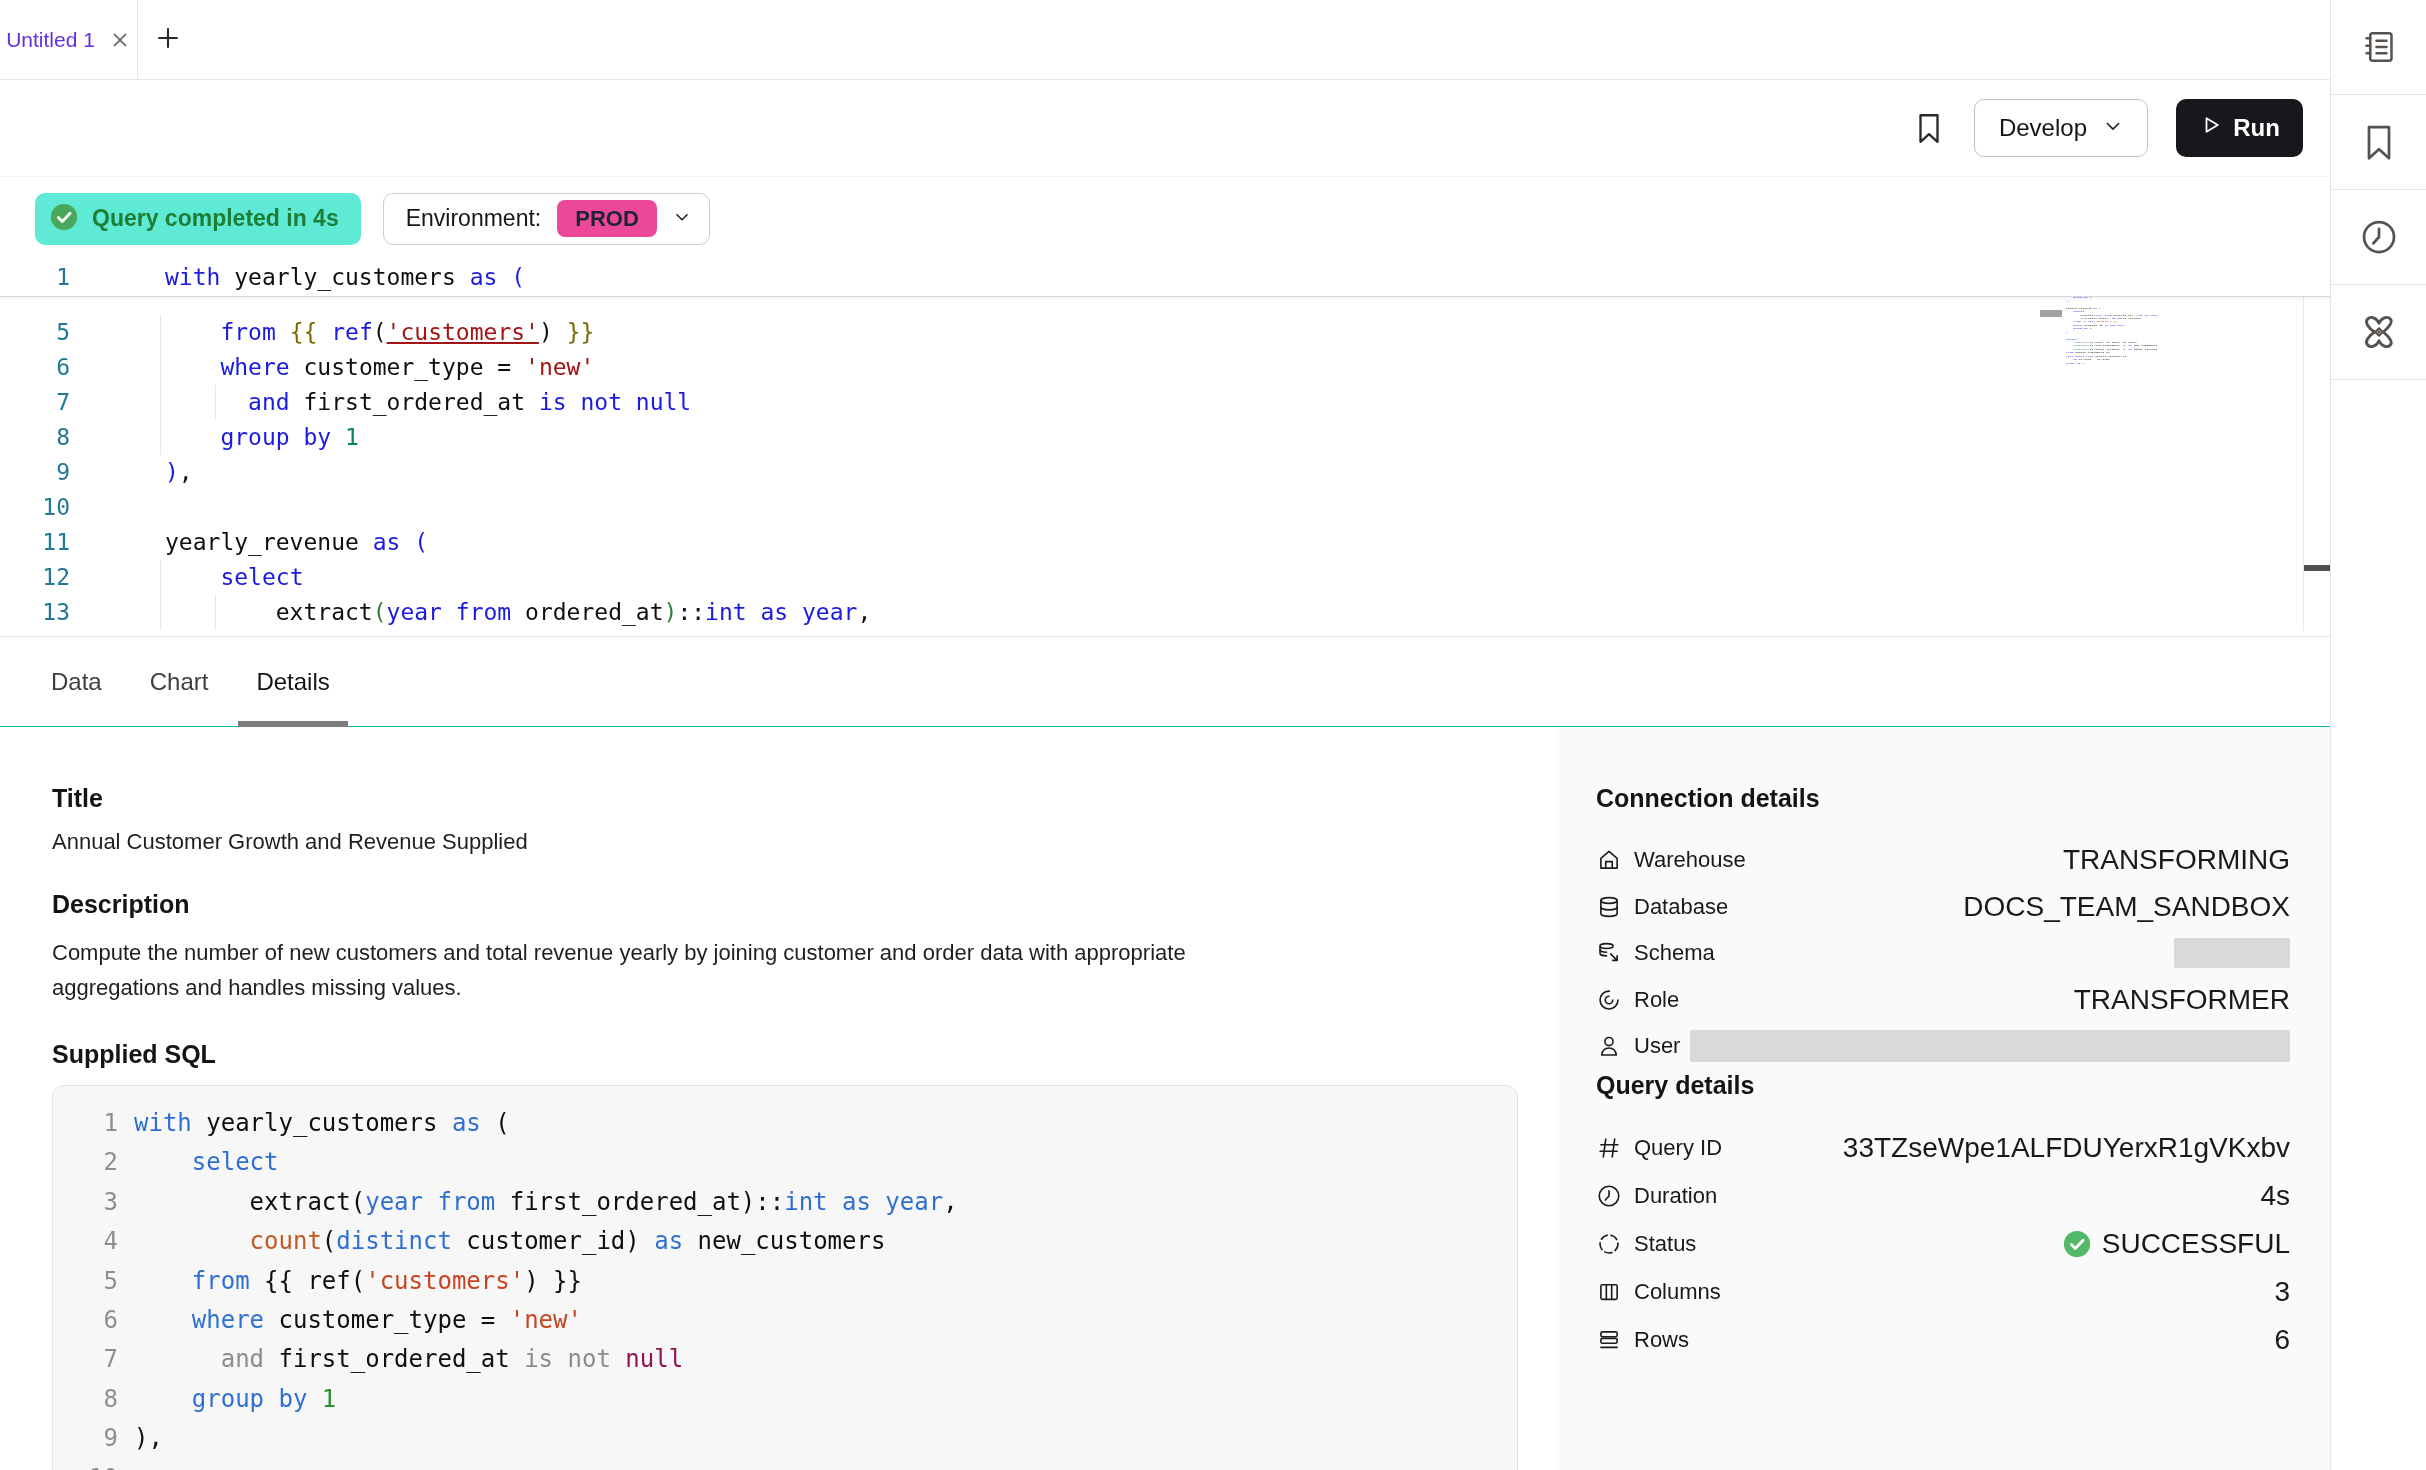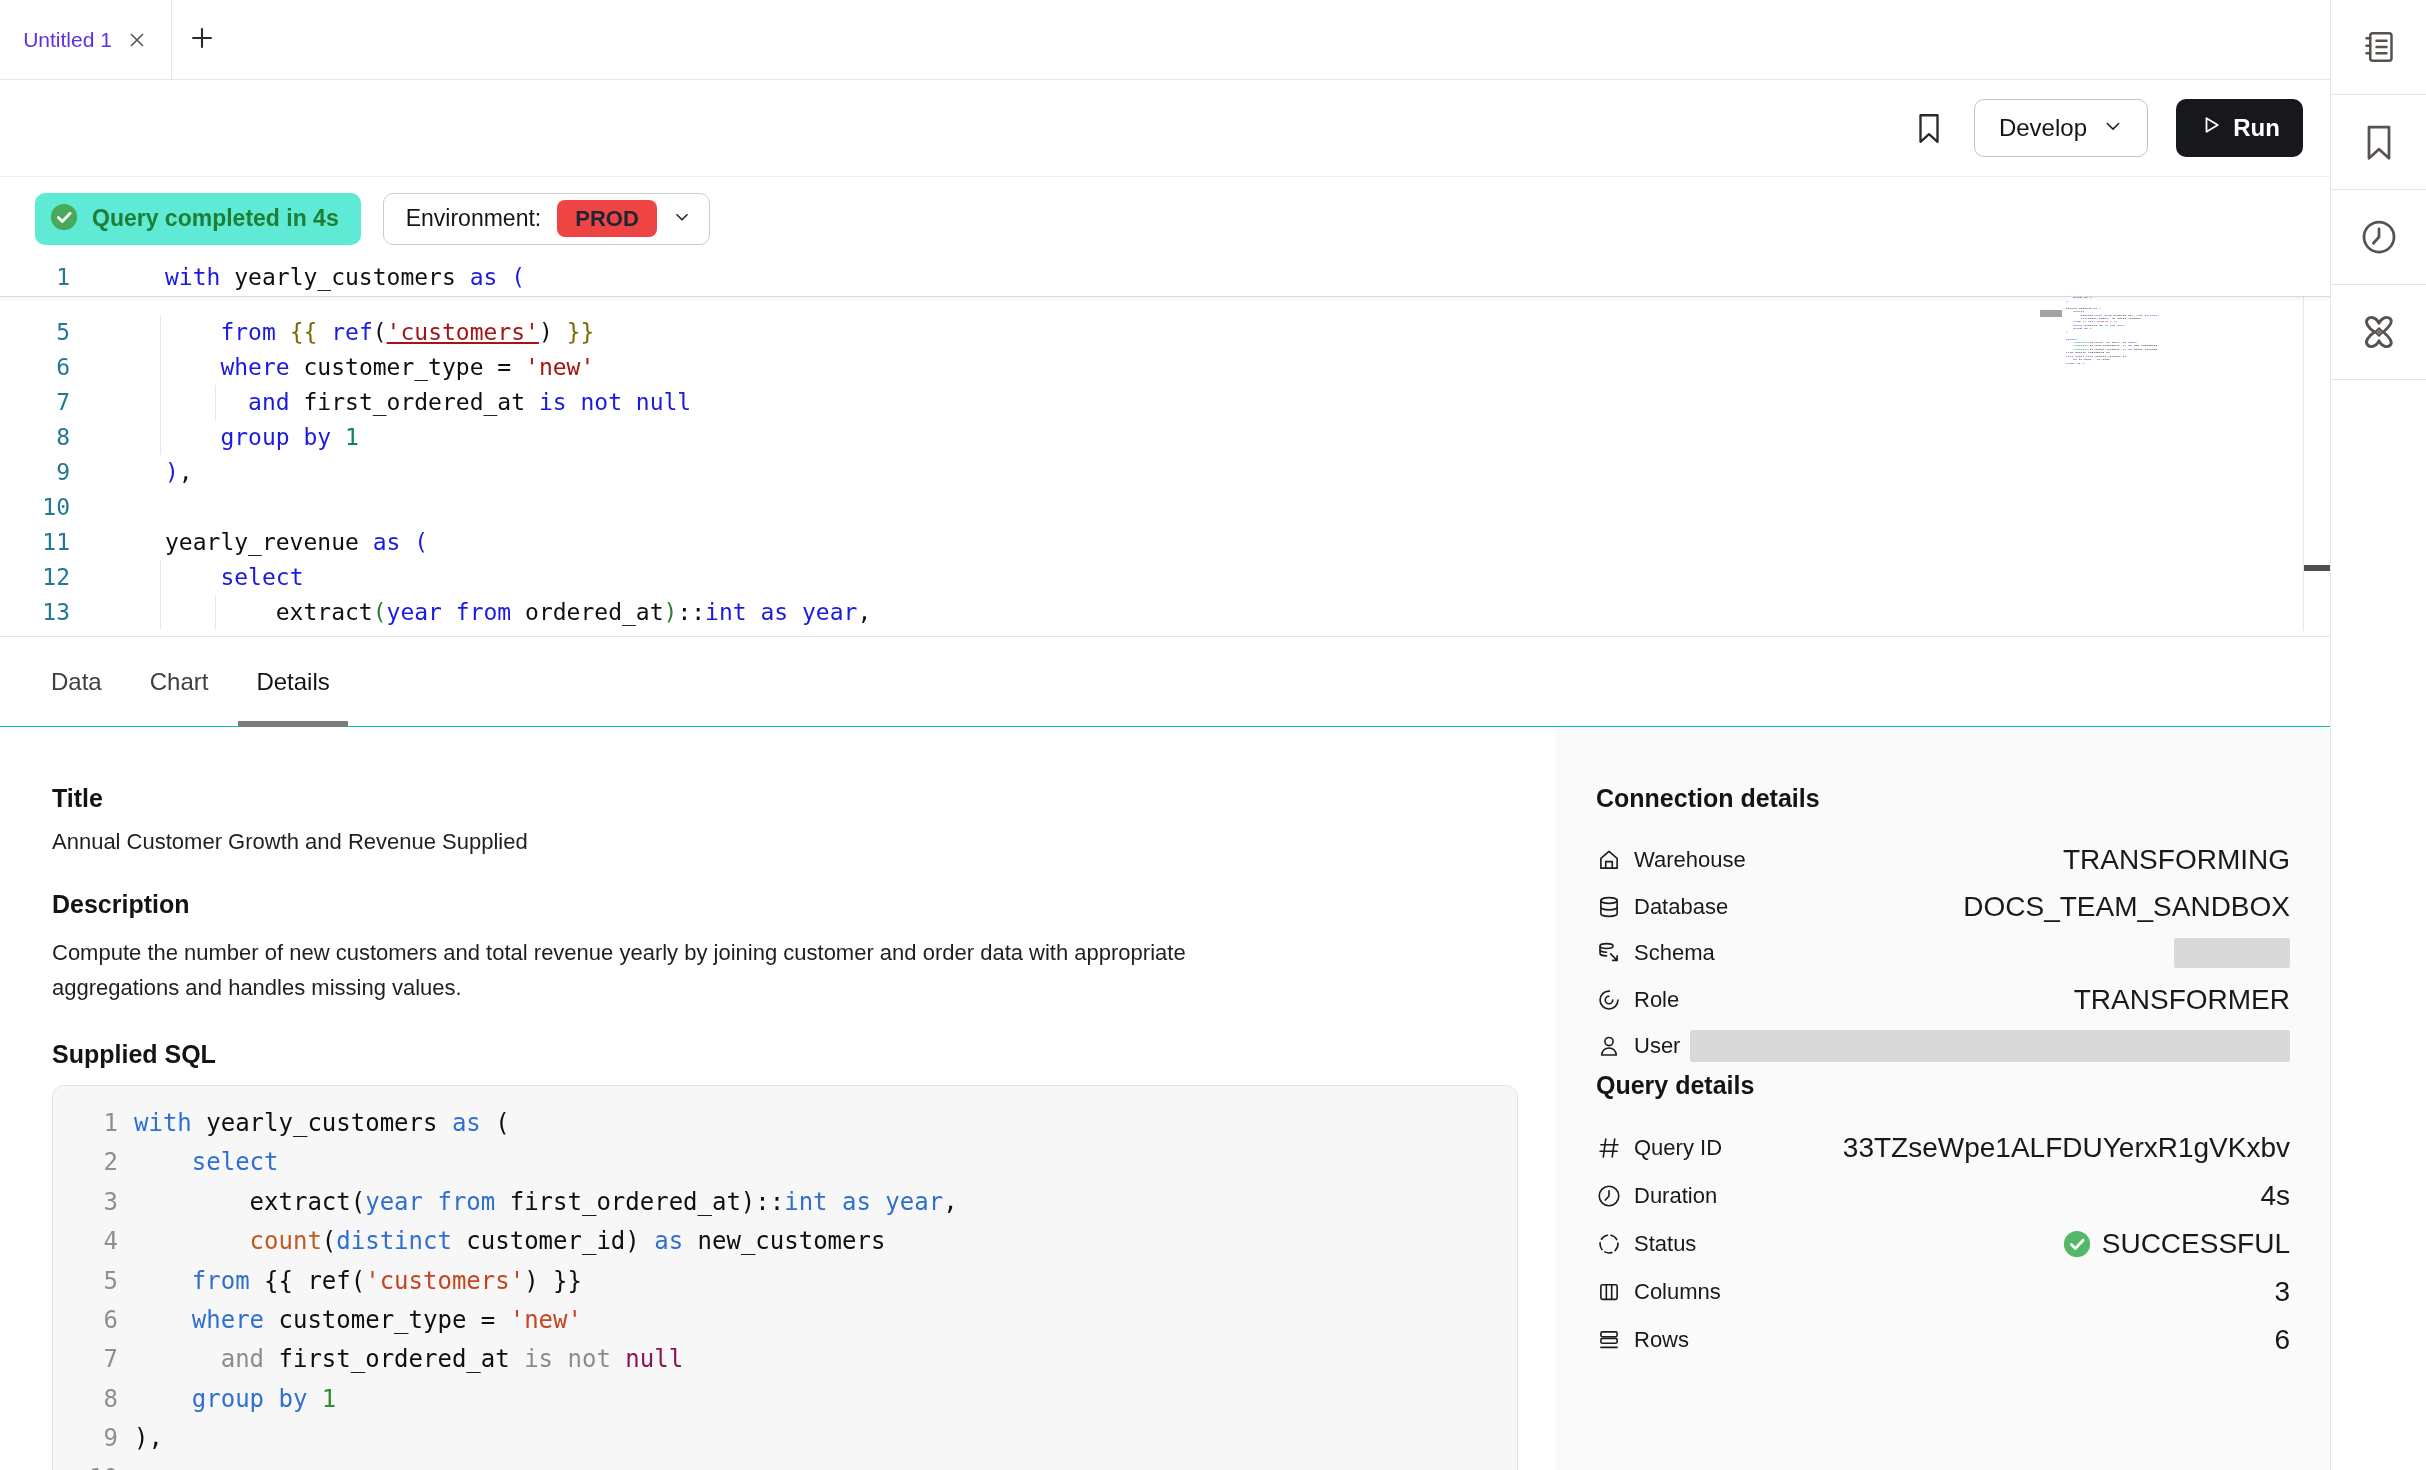--- a/index.html
+++ b/index.html
@@ -3,21 +3,21 @@
 <meta charset="utf-8">
 <style>
   * { box-sizing: border-box; }
   html,body { margin:0; padding:0; width:2426px; height:1470px; overflow:hidden;
     background:#ffffff; font-family:"Liberation Sans", sans-serif; color:#1a1a1a; }
   .app { position:absolute; left:0; top:0; width:2330px; height:1470px; }
 
   
   .tabbar { position:absolute; left:0; top:0; width:2330px; height:80px;
     border-bottom:1px solid #e6e6e6; display:flex; align-items:stretch; background:#fff; }
-  .file-tab { width:172px; display:flex; align-items:center; justify-content:center;
+  .file-tab { width:138px; display:flex; align-items:center; justify-content:center;
     gap:14px; border-right:1px solid #e6e6e6; cursor:pointer; }
   .file-tab .t { color:#6130e0; font-size:21px; font-weight:500; }
   .new-tab { width:60px; display:flex; align-items:center; justify-content:center; cursor:pointer; }
 
   
   .toolbar { position:absolute; left:0; top:80px; width:2330px; height:97px;
     border-bottom:1px solid #f0f0f0; display:flex; align-items:center;
     justify-content:flex-end; padding-right:27px; gap:28px; background:#fff; }
   .btn-develop { height:58px; padding:0 24px; border:1.5px solid #c2c2c2; border-radius:10px;
     background:#fff; display:flex; align-items:center; gap:16px; font-size:24px; color:#141414; cursor:pointer; }
@@ -27,21 +27,21 @@
 
   
   .statusrow { position:absolute; left:0; top:177px; width:2330px; height:83px;
     display:flex; align-items:center; padding-left:35px; gap:22px; background:#fff; }
   .pill-success { height:52px; border-radius:10px; background:#5eead4; display:flex;
     align-items:center; gap:13px; padding:0 22px 0 14px; }
   .pill-success .t { color:#1e7e36; font-size:23px; font-weight:600; }
   .env-box { height:52px; border:1px solid #cdcdcd; border-radius:10px; background:#fff;
     display:flex; align-items:center; gap:16px; padding:0 18px 0 22px; cursor:pointer; }
   .env-box .lbl { font-size:23px; color:#161616; }
-  .prod-pill { height:37px; border-radius:8px; background:#ef4444; padding:0 18px;
+  .prod-pill { height:37px; border-radius:8px; background:#ec4899; padding:0 18px;
     display:flex; align-items:center; font-size:22px; font-weight:700; color:#1d2533; }
 
   
   .editor { position:absolute; left:0; top:260px; width:2330px; height:377px;
     border-bottom:1px solid #e3e3e3; background:#fff; overflow:hidden;
     font-family:"DejaVu Sans Mono", monospace; font-size:23px; }
   .sticky { position:absolute; left:0; top:0; width:2330px; height:37px; background:#fff;
     border-bottom:1px solid #d9d9d9; box-shadow:0 2px 3px rgba(0,0,0,.05); z-index:3; }
   .rows { position:absolute; left:0; top:55px; width:2330px; }
   .crow { position:relative; height:35px; line-height:35px; white-space:pre; display:flex; }

